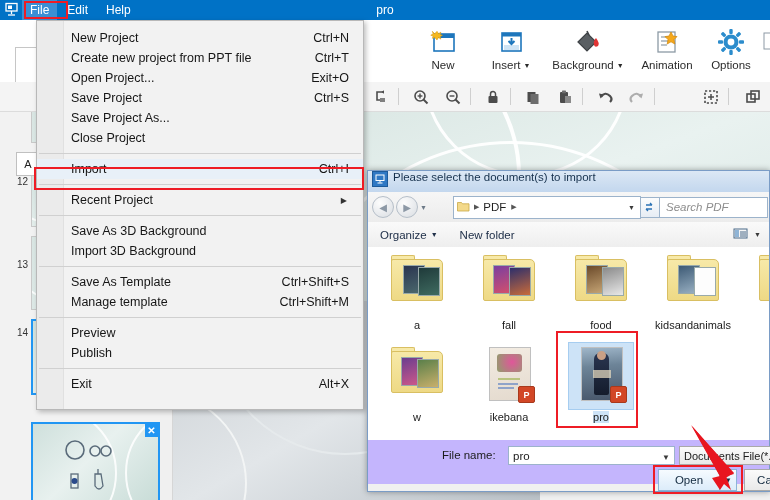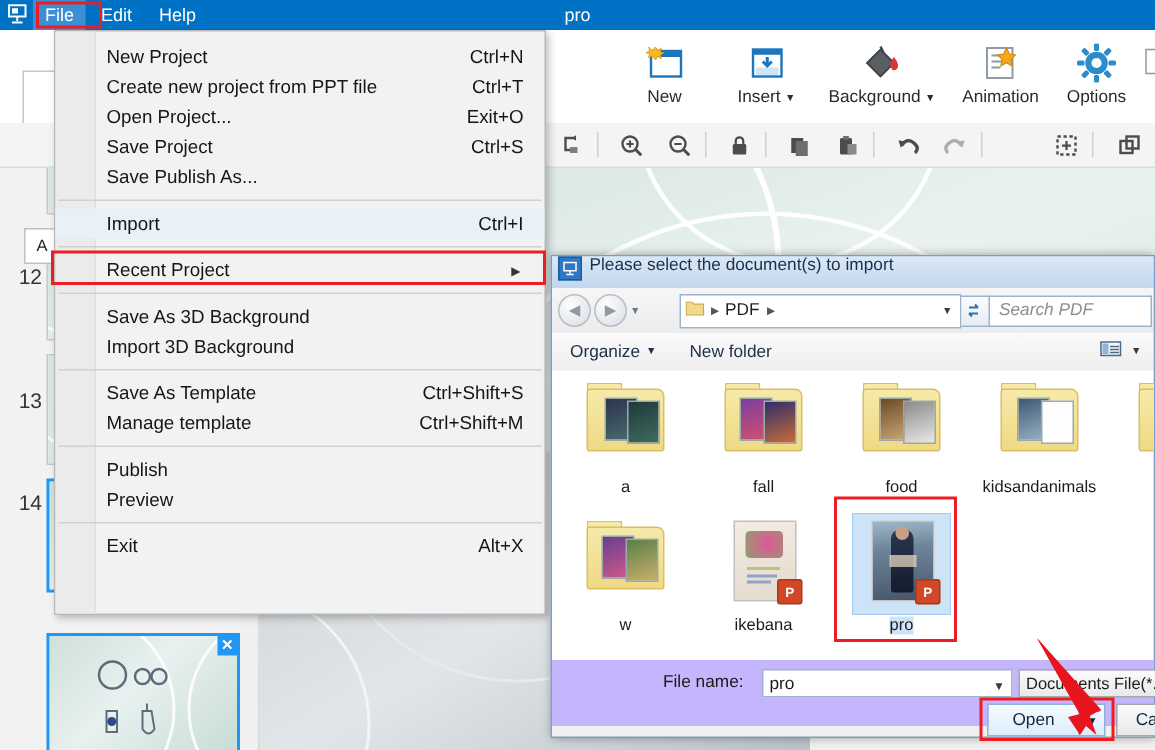--- a/index.html
+++ b/index.html
@@ -82,21 +82,21 @@
   }
 
   
   .slidepanel {
     position: absolute; left: 0; top: 111px; width: 172px; height: 389px;
     background: #f2f2f2;
     border-right: 1px solid #d6d6d6;
   }
   .slide-num {
     position: absolute; left: 6px; width: 22px; text-align: right;
-    font-size: 14px; color: #333;
+    font-size: 10px; color: #333;
   }
   .slide-thumb {
     position: absolute; left: 31px; width: 125px; height: 72px;
     border: 1px solid #c9c9c9; background: #dfe8e5;
     overflow: hidden;
   }
   .slide-thumb.sel { border: 2px solid #2196f3; }
   .thumb-close {
     position: absolute; right: 0px; top: 0px; width: 13px; height: 13px;
     background: #2196f3; color: #fff; font-size: 10px; line-height: 13px;
@@ -596,21 +596,24 @@
       </div>
       <div class="dd-item">
         <span>Open Project...</span>
         <span class="accel">Exit+O</span>
       </div>
       <div class="dd-item">
         <span>Save Project</span>
         <span class="accel">Ctrl+S</span>
       </div>
       <div class="dd-item">
-        <span>Save Publish As...</span>
+        <span>Save Project As...</span>
+      </div>
+      <div class="dd-item">
+        <span>Close Project</span>
       </div>
 
       <div class="dd-sep"></div>
 
       <div class="dd-item hl">
         <span>Import</span>
         <span class="accel">Ctrl+I</span>
       </div>
 
       <div class="dd-sep"></div>
@@ -636,24 +639,24 @@
         <span class="accel">Ctrl+Shift+S</span>
       </div>
       <div class="dd-item">
         <span>Manage template</span>
         <span class="accel">Ctrl+Shift+M</span>
       </div>
 
       <div class="dd-sep"></div>
 
       <div class="dd-item">
+        <span>Preview</span>
+      </div>
+      <div class="dd-item">
         <span>Publish</span>
-      </div>
-      <div class="dd-item">
-        <span>Preview</span>
       </div>
 
       <div class="dd-sep"></div>
 
       <div class="dd-item">
         <span>Exit</span>
         <span class="accel">Alt+X</span>
       </div>
     </div>
   </div>

